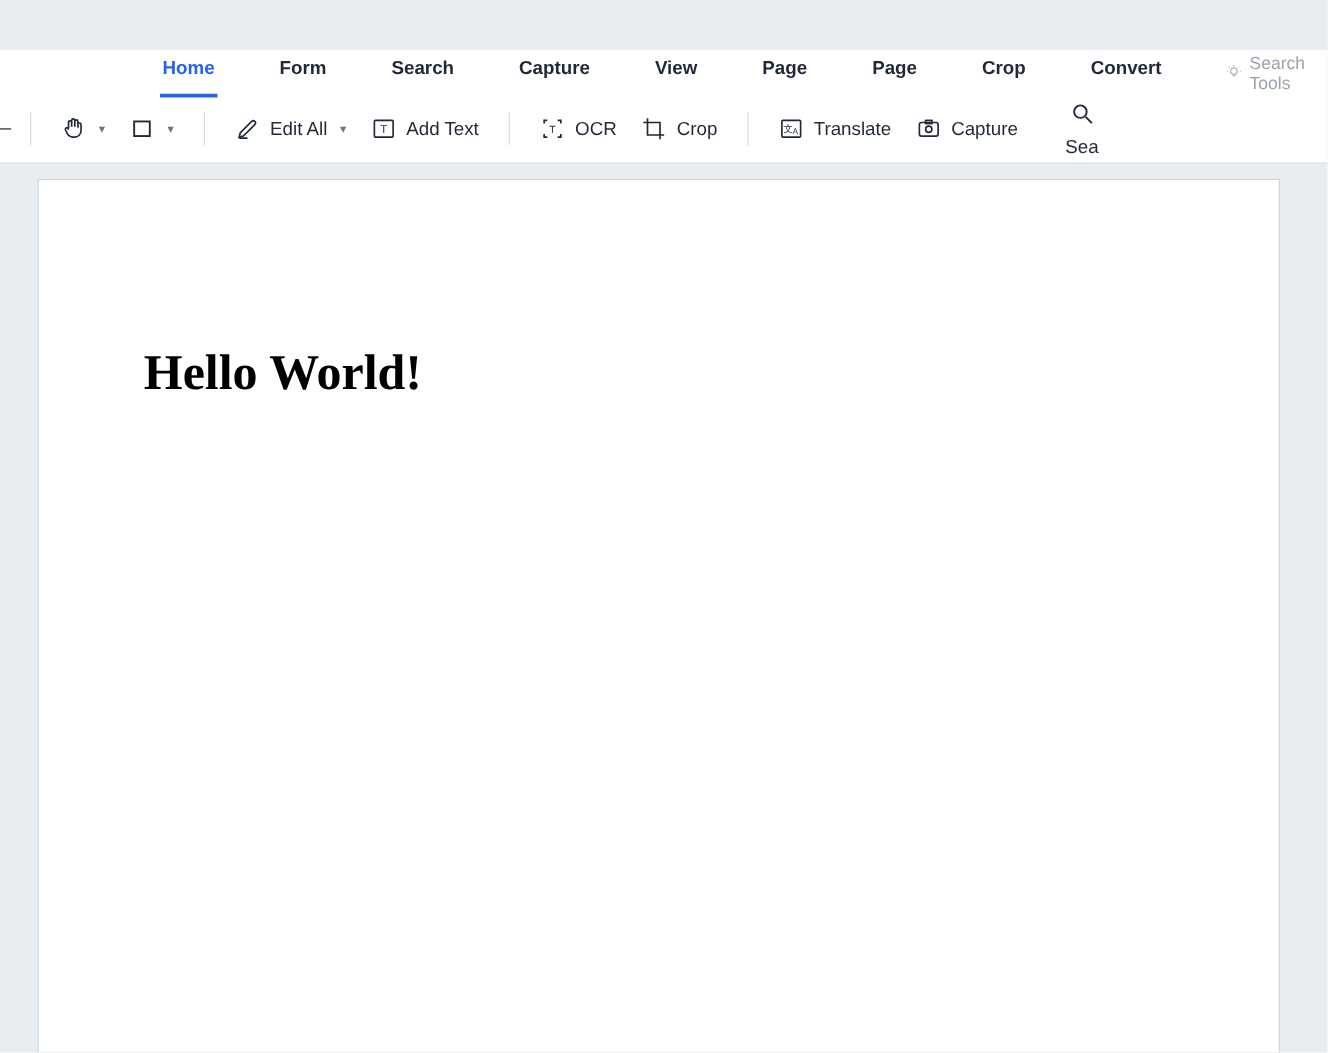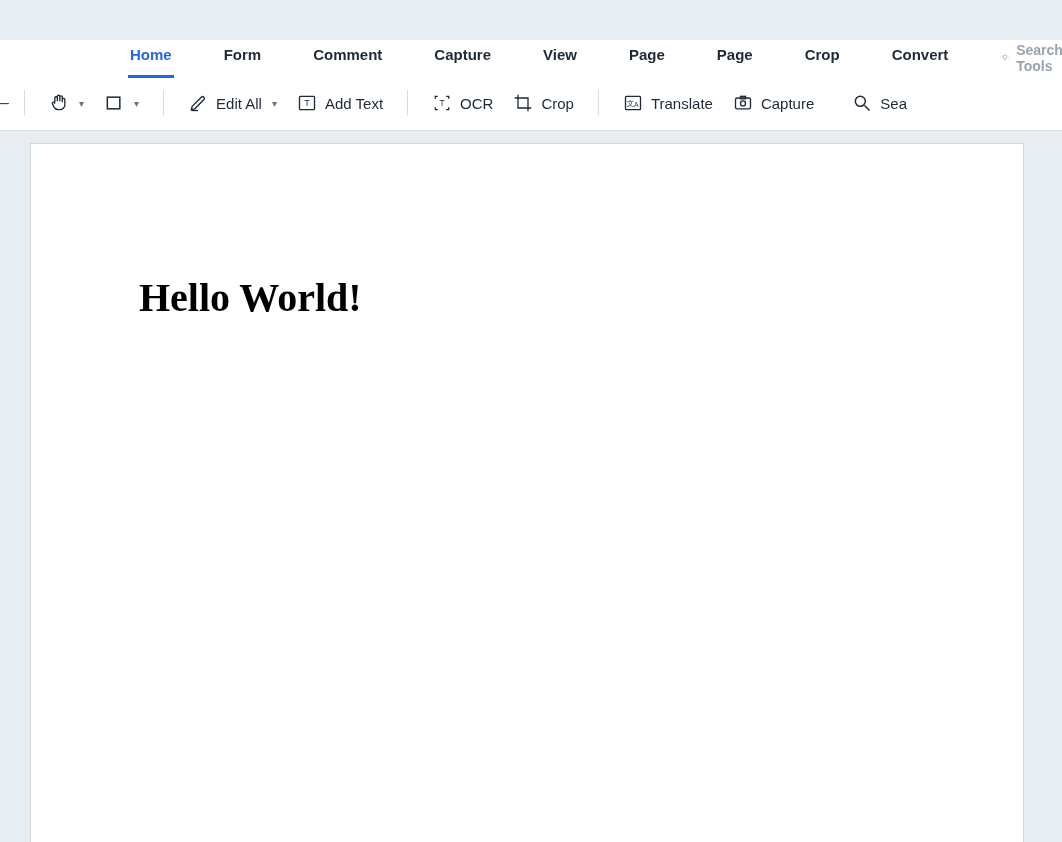--- a/index.html
+++ b/index.html
@@ -44,21 +44,20 @@
       height: 3px;
       background: #2563eb;
     }
     .search-tools {
       display: flex;
       align-items: center;
       margin-left: 20px;
       color: #9aa3ad;
       font-size: 14px;
       gap: 6px;
-      font-weight: bold;
     }
     .toolbar {
       display: flex;
       align-items: center;
       height: 54px;
       padding: 0 0 0 0;
       gap: 0;
       overflow: hidden;
       white-space: nowrap;
     }
@@ -88,21 +87,21 @@
     .canvas-area {
       padding: 12px 20px 0 30px;
       height: calc(100% - 130px);
       overflow: hidden;
     }
     .page {
       background: #ffffff;
       width: 994px;
       height: 100%;
       border: 1px solid #d0d5da;
-      padding: 130px 108px;
+      padding: 130px 84px;
     }
     .doc-text {
       font-family: "Times New Roman", Times, serif;
       font-size: 40px;
       font-weight: bold;
       color: #000;
     }
     .leading {
       display: inline-flex;
       align-items: center;
@@ -113,21 +112,21 @@
   </style>
 </head>
 <body>
 
 <div class="topbar-spacer"></div>
 
 <div class="ribbon">
   <div class="tabs">
     <div class="tab active">Home</div>
     <div class="tab">Form</div>
-    <div class="tab">Comment</div>
+    <div class="tab">Search</div>
     <div class="tab">Capture</div>
     <div class="tab">View</div>
     <div class="tab">Page</div>
     <div class="tab">Page</div>
     <div class="tab">Crop</div>
     <div class="tab">Convert</div>
     <div class="search-tools">
       <svg width="16" height="16" viewBox="0 0 24 24" fill="none" stroke="#9aa3ad" stroke-width="1.6">
         <circle cx="12" cy="10" r="5"></circle>
         <line x1="12" y1="2" x2="12" y2="0.5"></line>
@@ -208,21 +207,21 @@
 
     <div class="tool-btn">
       <svg width="20" height="20" viewBox="0 0 24 24" fill="none" stroke="#1f2937" stroke-width="1.6">
         <rect x="3" y="6" width="18" height="13" rx="2"></rect>
         <circle cx="12" cy="12.5" r="3"></circle>
         <rect x="9" y="4" width="6" height="3"></rect>
       </svg>
       <span>Capture</span>
     </div>
 
-    <div class="tool-btn" style="margin-left:18px;">
+    <div class="tool-btn" style="margin-left:18px;flex-direction:column;">
       <svg width="20" height="20" viewBox="0 0 24 24" fill="none" stroke="#1f2937" stroke-width="1.8">
         <circle cx="10" cy="10" r="6"></circle>
         <line x1="15" y1="15" x2="21" y2="21"></line>
       </svg>
       <span>Sea</span>
     </div>
   </div>
 </div>
 
 <div class="canvas-area">

